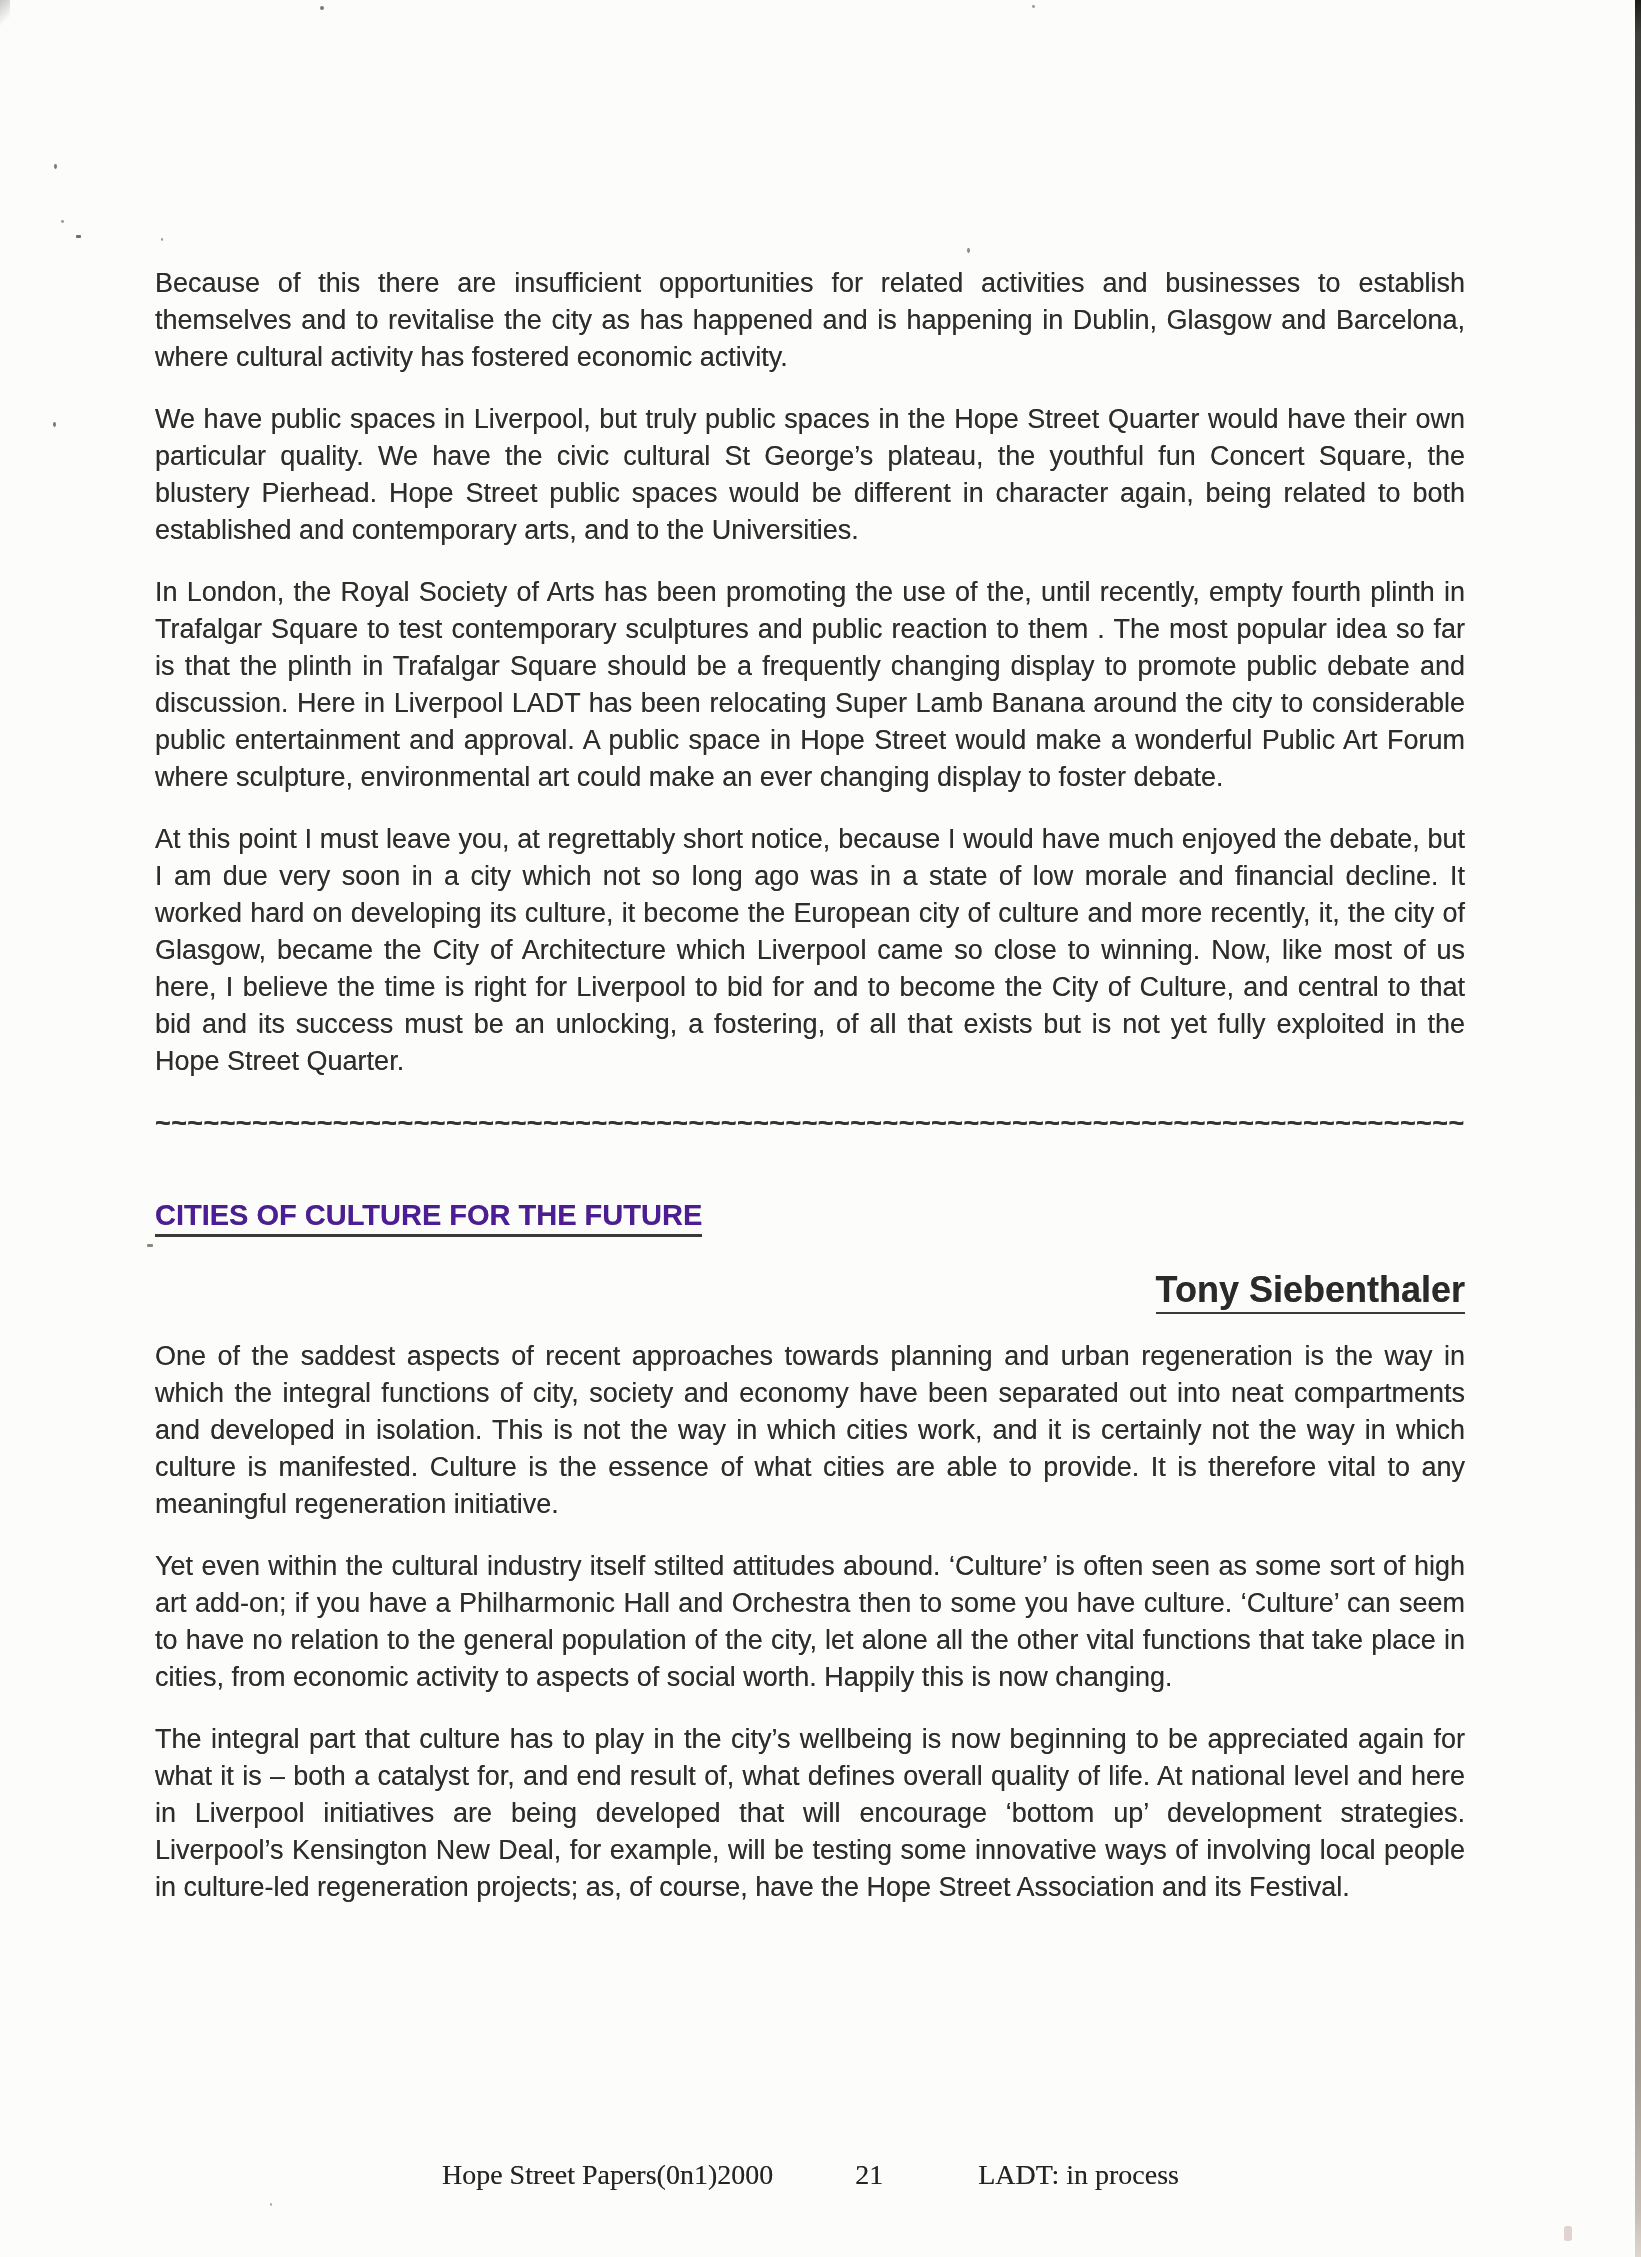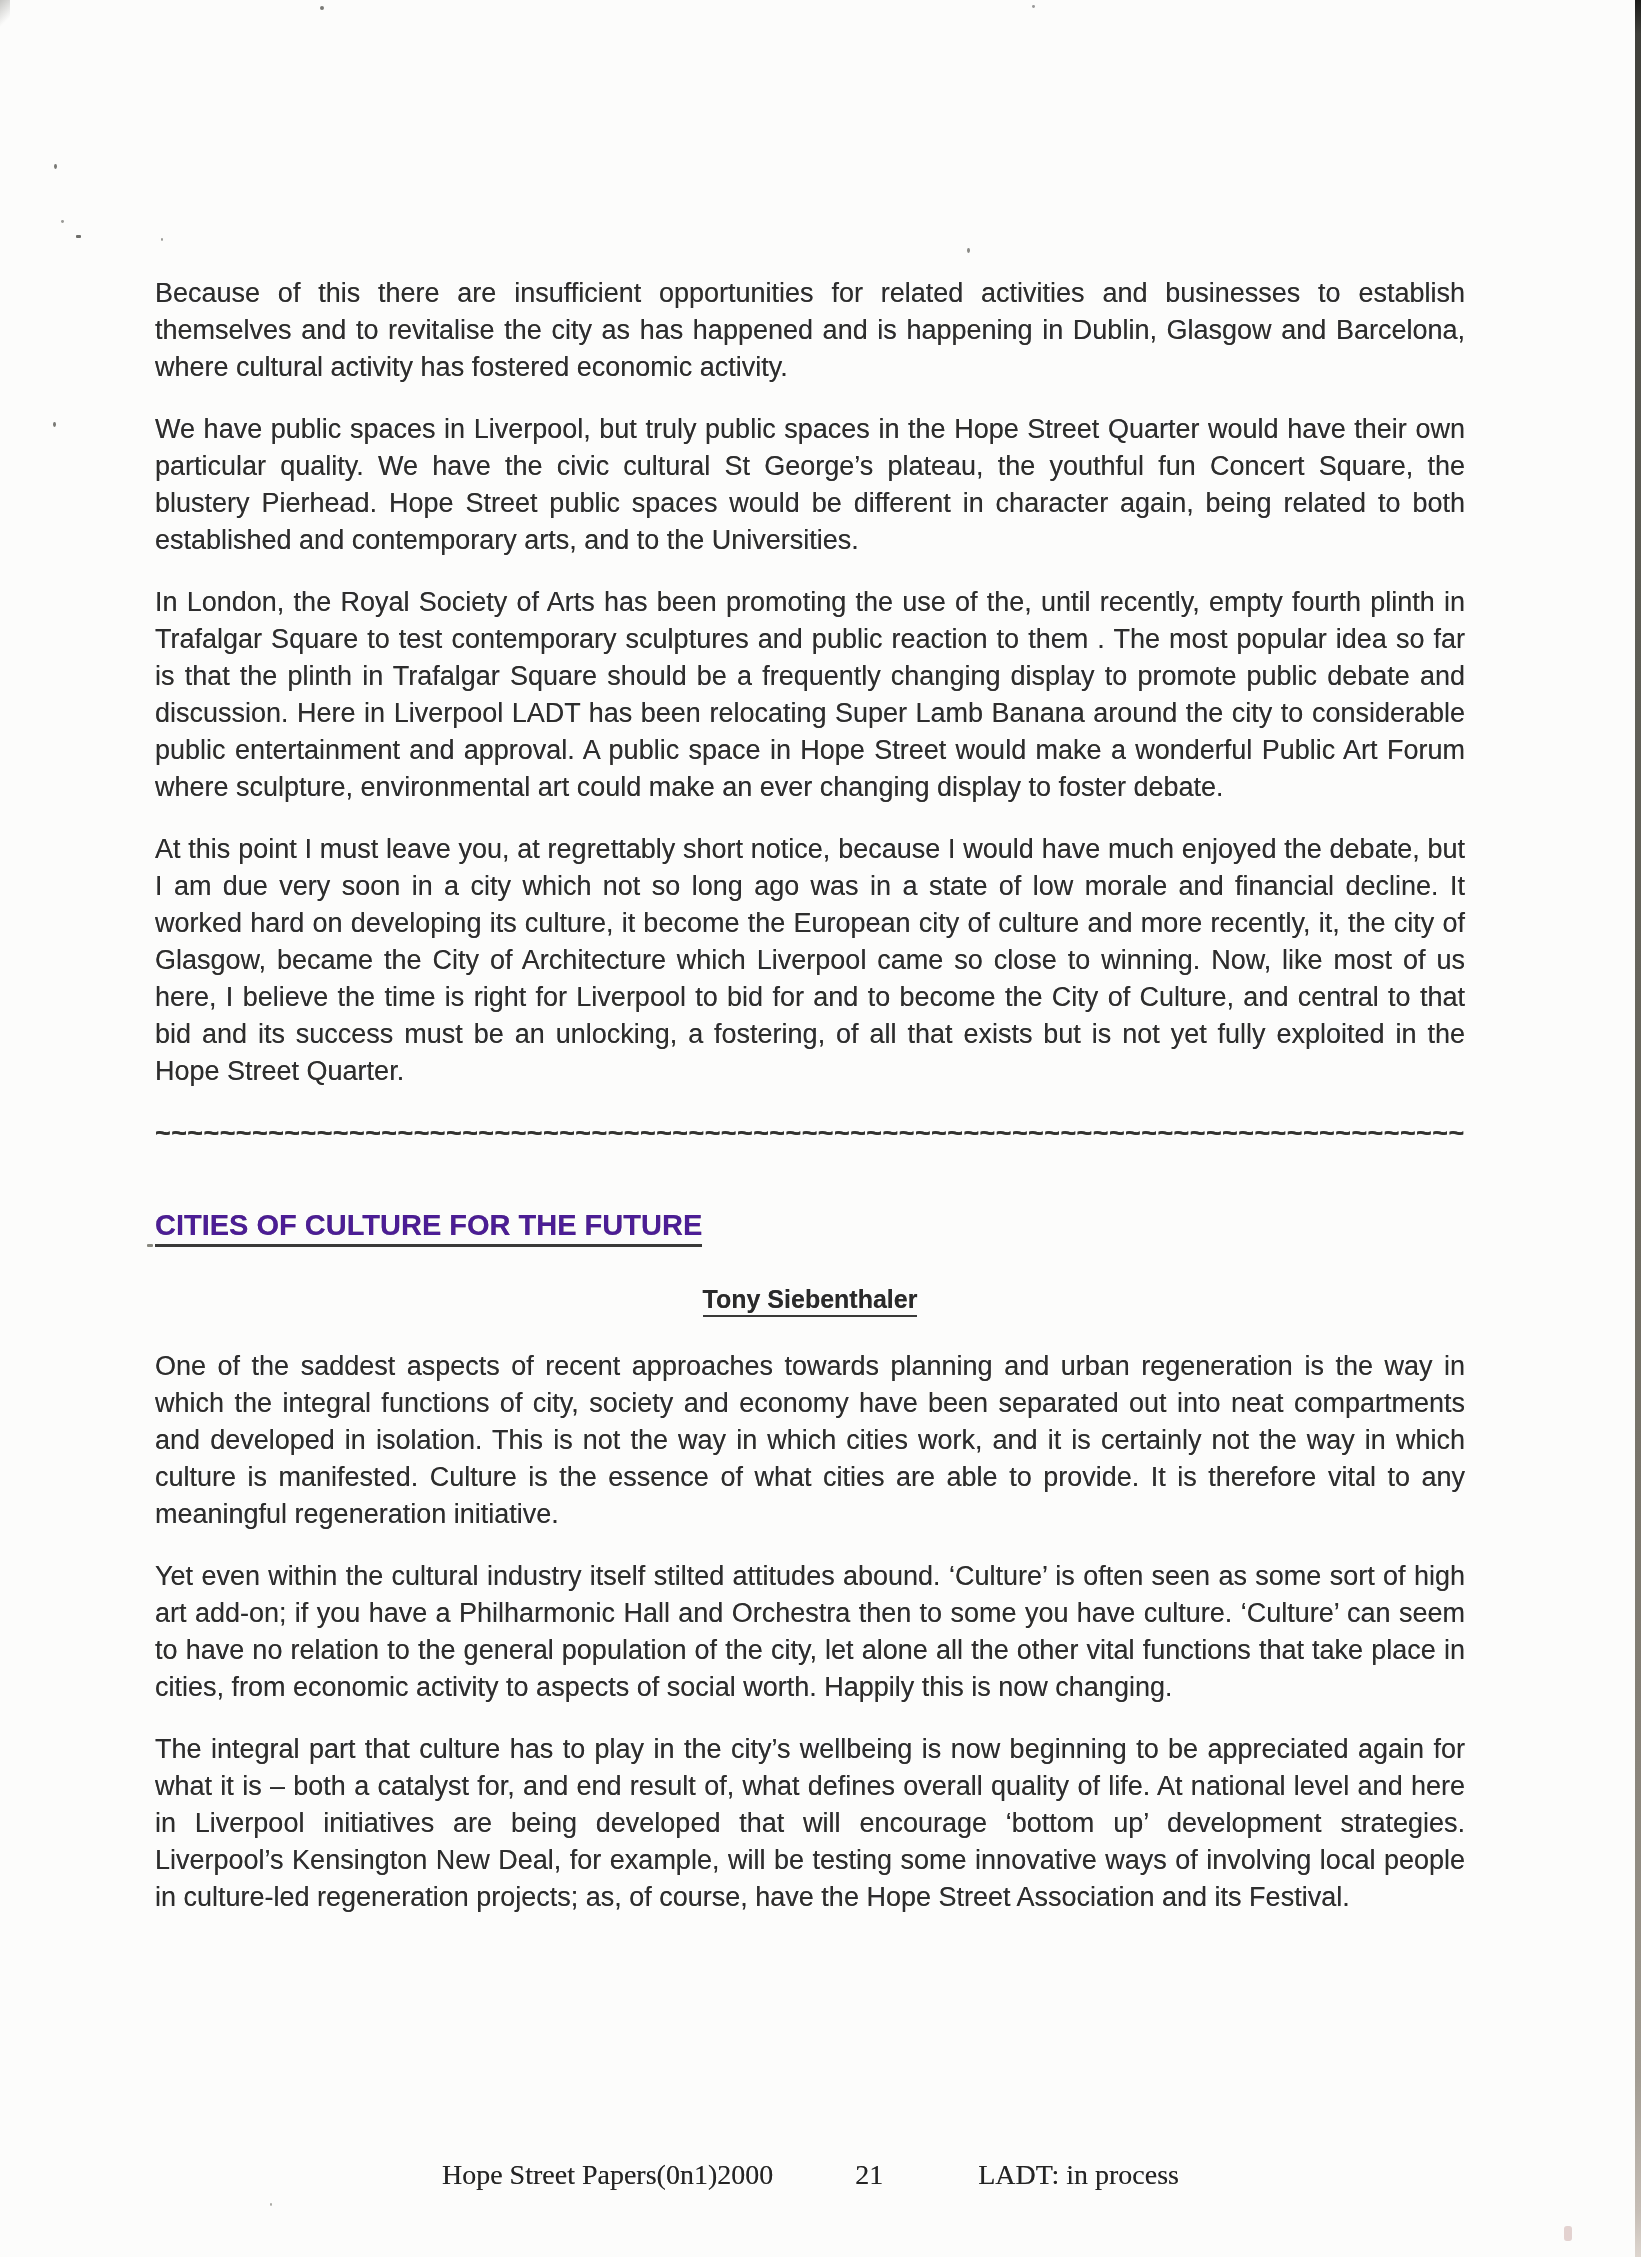--- a/index.html
+++ b/index.html
@@ -22,21 +22,21 @@
     left: 155px;
     top: 257px;
     width: 1310px;
     font-size: 27px;
     line-height: 37px;
     text-align: justify;
     color: #2d2d2d;
     text-shadow: 0 0 0.5px rgba(20,20,20,0.55);
   }
   .content p {
-    margin: 18px 0 25px 0;
+    margin: 8px 0 25px 0;
   }
   .separator {
     white-space: nowrap;
     overflow: hidden;
     font-weight: bold;
     letter-spacing: 0.4px;
     color: #333330;
     margin: 3.9px 0 54px 0;
   }
   .h-main {
@@ -45,26 +45,26 @@
     line-height: 39px;
     margin: 0 0 35px 0;
     color: #4c1d95;
     text-align: left;
   }
   .h-main .u {
     border-bottom: 3.9px solid #3a3a38;
     padding-bottom: 2.9px;
   }
   .author-block {
-    font-size: 25px;
+    font-size: 36px;
     font-weight: bold;
     line-height: 39px;
     margin: 0 0 29px 0;
     color: #2a2a2a;
-    text-align: center;
+    text-align: right;
   }
   .author-block .line { margin: 0 0 1.9px 0; }
   .author-block .u2 {
     border-bottom: 2.9px solid #3a3a38;
     padding-bottom: 1.9px;
   }
   .footer {
     position: absolute;
     top: 2159px;
     left: 154px;

